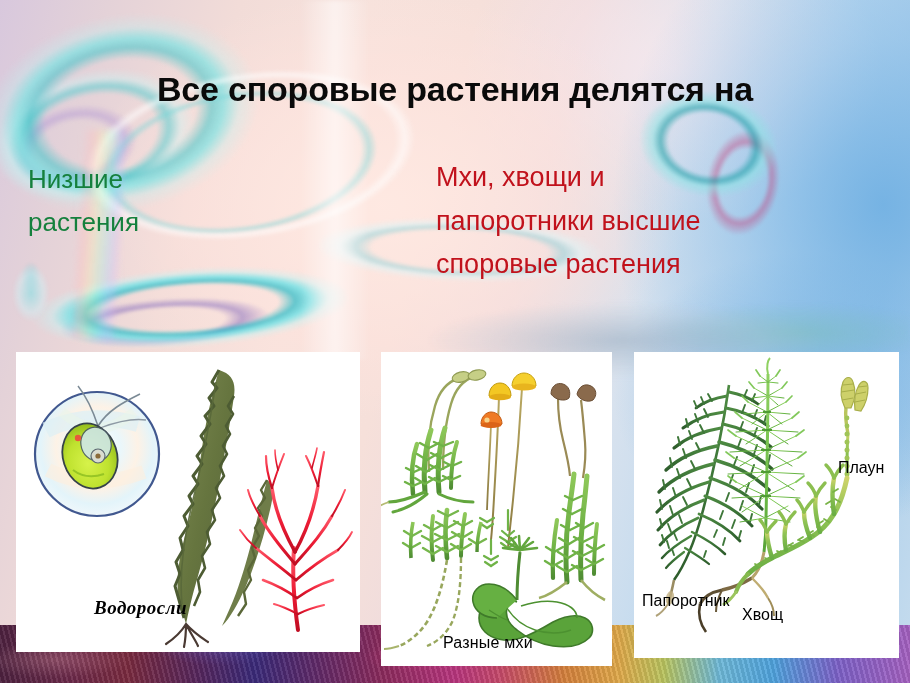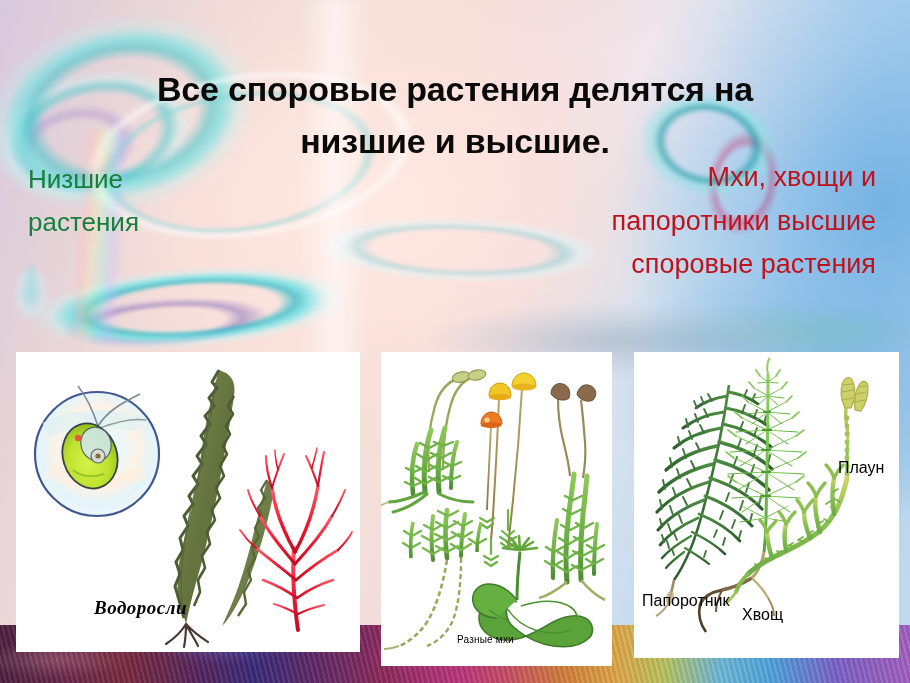--- a/index.html
+++ b/index.html
@@ -177,21 +177,21 @@
 
   
   .red-left{
     position:absolute; left:28px; top:158px; width:260px;
     font-size:26px;
     line-height:1.65;
     color:#15803d;
   }
   .red-right{
     position:absolute; left:436px; top:156px; width:440px;
-    text-align:right;
+    text-align:left;
     font-size:27px;
     line-height:1.62;
     color:#c1121c;
   }
 
   
   .panel{
     position:absolute;
     background:#ffffff;
     overflow:hidden;
@@ -211,22 +211,22 @@
   #caption-algae{
     left:78px; top:245px;
     font-family:"Liberation Serif", serif;
     font-style:italic;
     font-weight:bold;
     font-size:19px;
     letter-spacing:.5px;
   }
   
   #caption-mosses{
-    left:76px; top:282px;
-    font-size:10px;
+    left:62px; top:282px;
+    font-size:16px;
     letter-spacing:.2px;
   }
   
   #caption-fern  { left:8px;  top:240px; font-size:16px; }
   #caption-horsetail{ left:108px; top:254px; font-size:16px; }
   #caption-clubmoss { left:204px; top:107px; font-size:16px; }
 
   svg{ display:block; }
 </style>
 </head>
@@ -244,21 +244,20 @@
   <div class="bg-mini-shell"></div>
   <div class="bg-shell-r"></div>
   <div class="bg-speckle"></div>
   <div class="bg-rainbow"></div>
   <div class="bg-highlight"></div>
   <div class="bg-bottom"></div>
   <div class="bg-bottom-tex"></div>
 
   <div class="title">
     <div>Все споровые растения делятся на</div>
-    <div>низшие и высшие.</div>
   </div>
 
   <div class="red-left">
     <div>Низшие</div>
     <div>растения</div>
   </div>
 
   <div class="red-right">
     <div>Мхи, хвощи и</div>
     <div>папоротники высшие</div>

